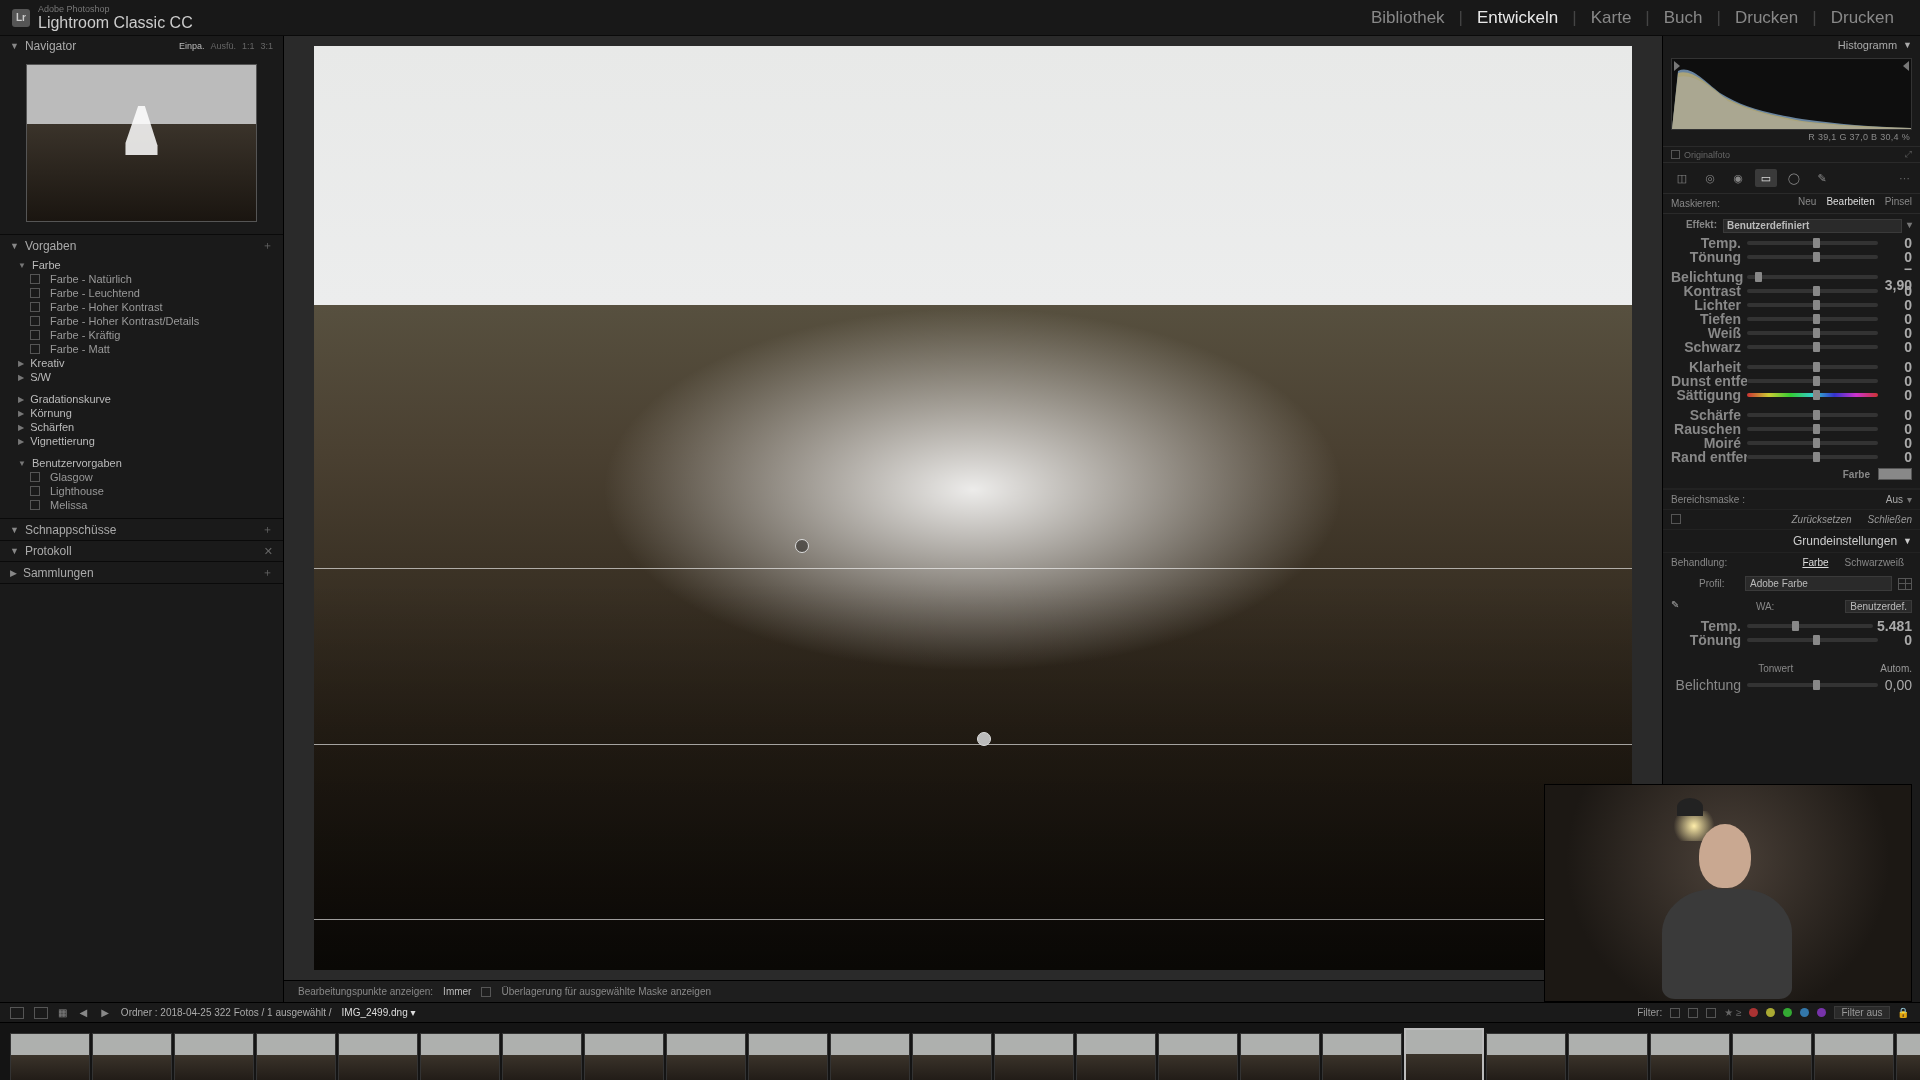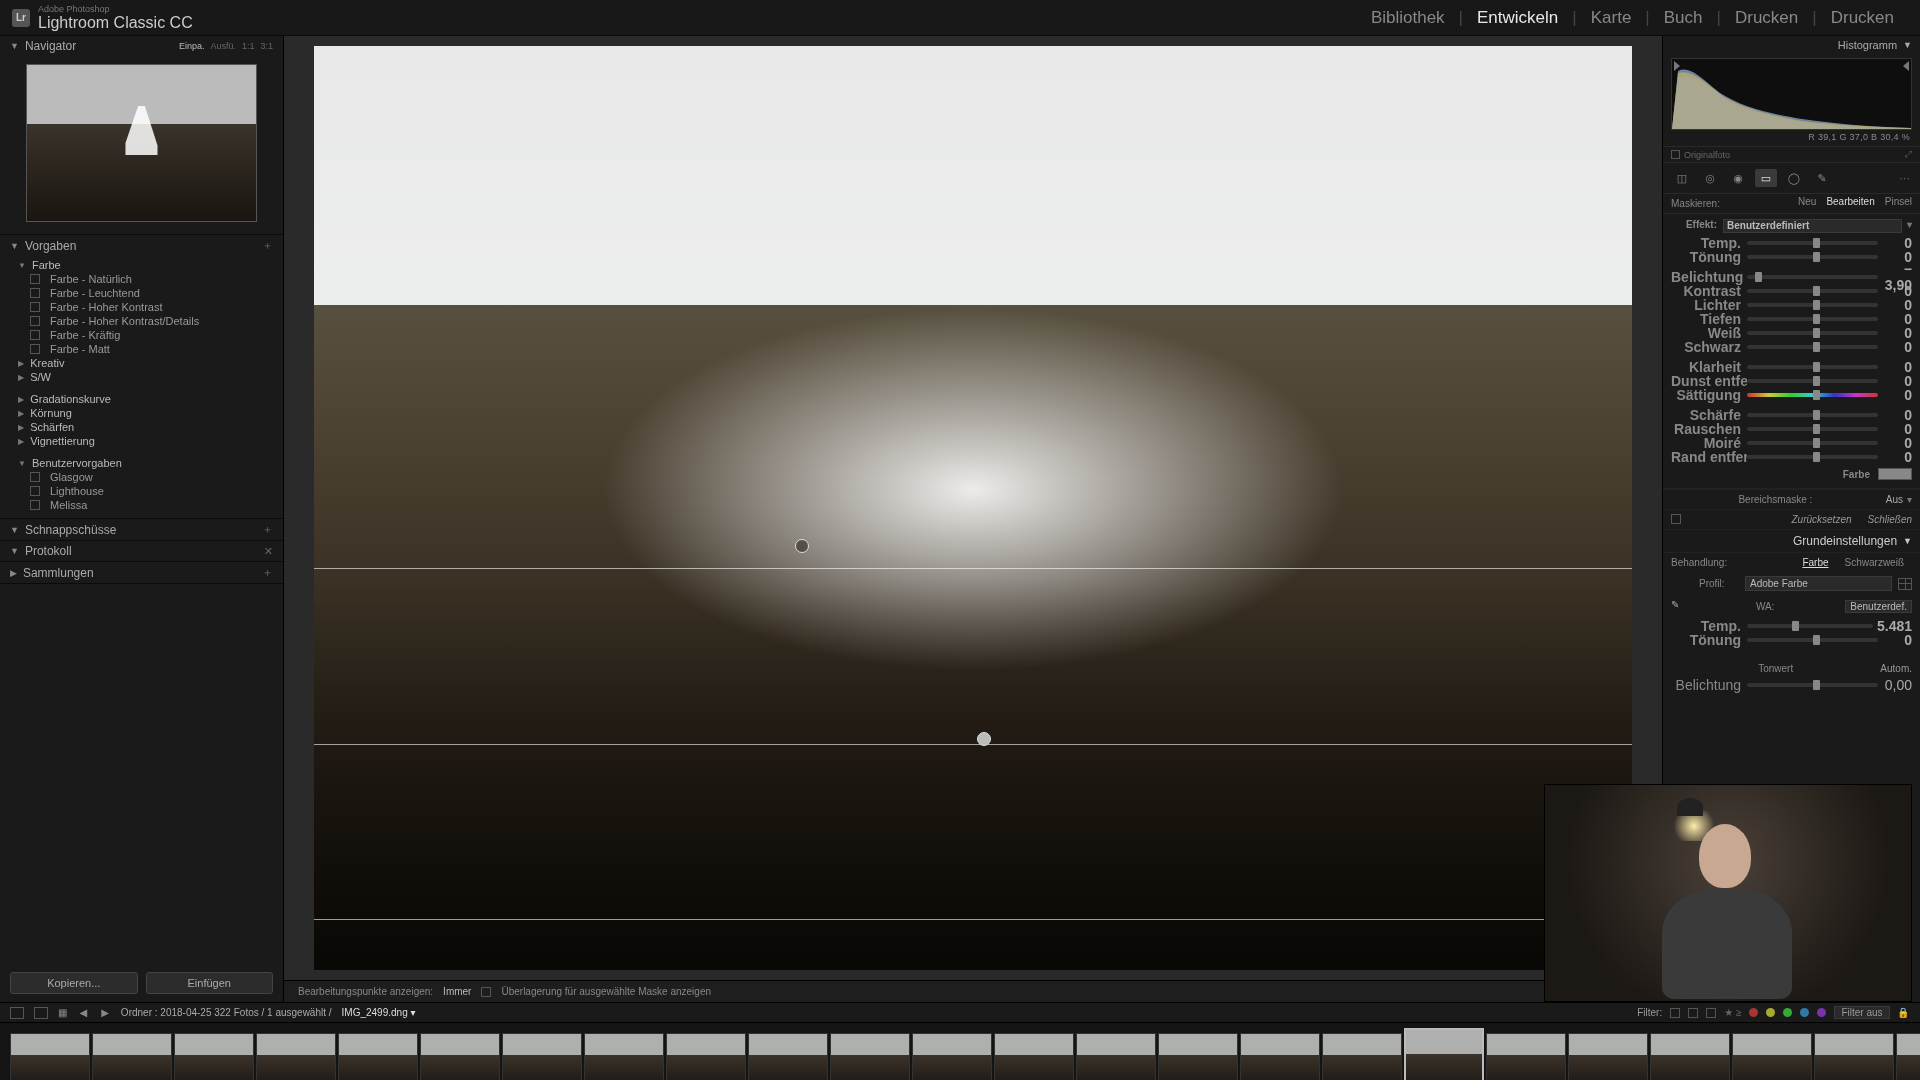--- a/index.html
+++ b/index.html
@@ -95,21 +95,21 @@
 .slider-row { display:flex; align-items:center; font-size:14px; color:#888; height:14px;}
 .slider-row .lbl { flex: 0 0 76px; text-align:right; padding-right:6px; white-space:nowrap; overflow:hidden;}
 .slider-row .track { flex:1; height:4px; background:#333; position:relative; border-radius:2px;}
 .slider-row .track .thumb { position:absolute; top:-3px; width:7px; height:10px; background:#888; border-radius:1px;}
 .slider-row.hue .track { background: linear-gradient(90deg,#c33,#cc3,#3c3,#3cc,#33c,#c3c,#c33);}
 .slider-row .val { flex: 0 0 34px; text-align:right; color:#aaa; padding-left:4px;}
 .color-row { display:flex; align-items:center; font-size:10px; padding:4px 0 2px;}
 .color-row .lbl{ flex:1; text-align:right; padding-right:8px; color:#888;}
 .color-row .sw{ width:34px; height:12px; border:1px solid #555; background:#888;}
 .range-mask { display:flex; padding:4px 8px; font-size:10px; color:#888; border-top:1px solid #222;}
-.range-mask .lbl{ flex:1; text-align:center; padding-right:6px;}
+.range-mask .lbl{ flex:1; text-align:left; padding-right:6px;}
 .range-mask .v{ color:#aaa;}
 .action-row { display:flex; padding:4px 8px; font-size:10px; color:#999; gap:16px; justify-content:flex-end; border-top:1px solid #222; border-bottom:1px solid #222;}
 .action-row .sq{ width:10px; height:10px; border:1px solid #555; margin-right:auto;}
 .action-row .btn{ cursor:pointer; font-style:italic;}
 
 .basic-header { display:flex; justify-content:flex-end; align-items:center; padding:4px 8px; font-size:12px; color:#ccc; border-bottom:1px solid #222;}
 .basic-header .tri2{ margin-left:6px; font-size:9px;}
 .treat-row { display:flex; padding:4px 8px; font-size:10px; color:#888; align-items:center;}
 .treat-row .lbl{ flex:0 0 68px;}
 .treat-row .opt{ padding:0 8px; cursor:pointer;}
@@ -238,24 +238,20 @@
     </div>
 
     <div class="panel-section">
       <div class="panel-header">
         <span class="tri">▶</span>
         <span class="title">Sammlungen</span>
         <span class="plus">＋</span>
       </div>
     </div>
 
-    <div class="left-bottom">
-      <div class="lbtn">Kopieren...</div>
-      <div class="lbtn">Einfügen</div>
-    </div>
   </div>
 
   <div class="center">
     <div class="canvas-wrap">
       <div class="canvas">
         <div class="photo"></div>
         <div class="grad-line l1"></div>
         <div class="grad-line l2"></div>
         <div class="grad-line l3"></div>
         <div class="grad-pin p1"></div>

